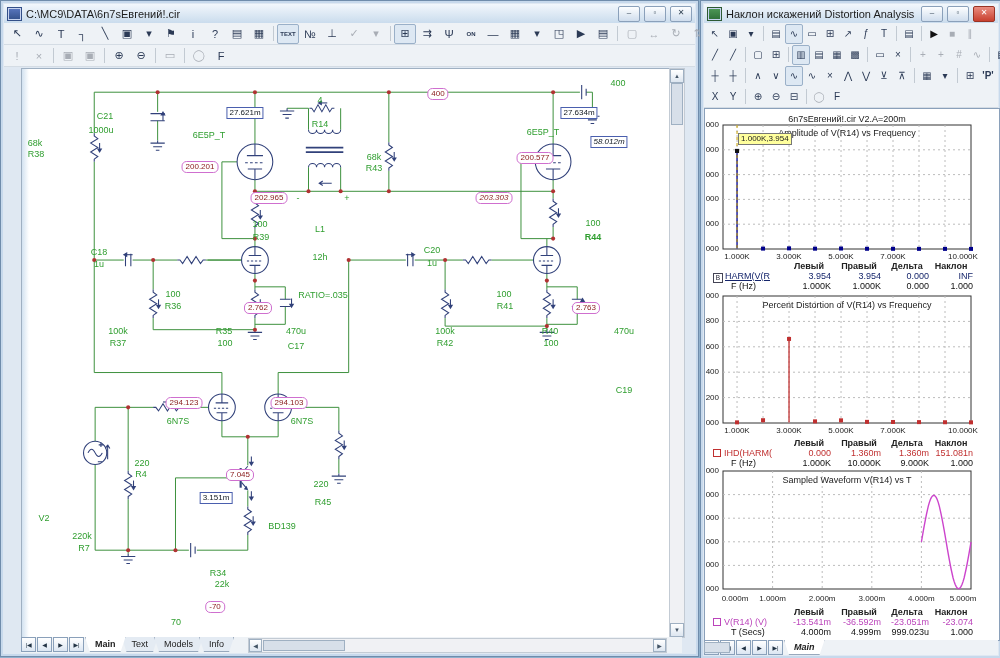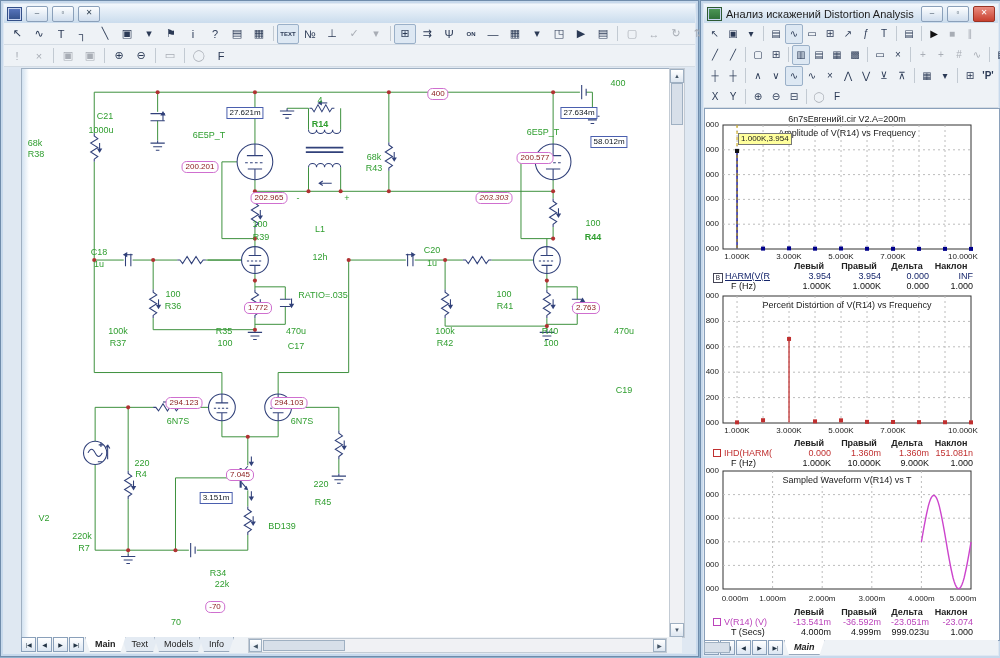--- a/index.html
+++ b/index.html
@@ -52,20 +52,21 @@
   .rtabstrip{position:absolute;left:3px;top:639px;height:15px;right:3px;display:flex;align-items:flex-start;background:#eef2f6}
 </style>
 </head>
 <body>
 
 <div id="stage">
 
   <div class="win" id="lwin">
     <div class="tbar">
       <div class="docicon"></div>
+      <div class="ttl">C:\MC9\DATA\6n7sЕвгений!.cir</div>
       <div class="wbtn">–</div>
       <div class="wbtn">▫</div>
       <div class="wbtn close">✕</div>
     </div>
     <div class="trow" style="top:22px">
         <span class="ic">↖</span>
         <span class="ic">∿</span>
         <span class="ic">T</span>
         <span class="ic">┐</span>
         <span class="ic">╲</span>
@@ -273,21 +274,21 @@
             <circle cx="100" cy="607" r="2.3"></circle>
         </g>
       </svg>
       <div id="schem-labels" style="position:absolute;left:-20px;top:-68px;width:668px;height:634px;pointer-events:none">
           <span class="sl c" style="left: 103px; top: 115px;">C21</span>
           <span class="sl c" style="left: 99px; top: 129px;">1000u</span>
           <span class="sl c" style="left: 33px; top: 142px;">68k</span>
           <span class="sl c" style="left: 34px; top: 153px;">R38</span>
           <span class="sl c" style="left: 207px; top: 134px;">6E5P_T</span>
           <span class="sl c" style="left: 318px; top: 99px;">4</span>
-          <span class="sl c" style="left: 318px; top: 123px; font-weight: bold;">R14</span>
+          <span class="sl c" style="left: 318px; top: 123px;">R14</span>
           <span class="sl c" style="left: 372px; top: 156px;">68k</span>
           <span class="sl c" style="left: 372px; top: 167px;">R43</span>
           <span class="sl c" style="left: 616px; top: 82px;">400</span>
           <span class="sl c" style="left: 541px; top: 131px;">6E5P_T</span>
           <span class="sl c" style="left: 258px; top: 223px;">100</span>
           <span class="sl c" style="left: 259px; top: 236px;">R39</span>
           <span class="sl c" style="left: 318px; top: 228px;">L1</span>
           <span class="sl c" style="left: 318px; top: 256px;">12h</span>
           <span class="sl c" style="left: 321px; top: 258px; margin-top: 36px;">RATIO=.035</span>
           <span class="sl c" style="left: 97px; top: 251px;">C18</span>
@@ -325,29 +326,29 @@
           <span class="sl c" style="left: 174px; top: 621px;">70</span>
           <span class="sl c" style="left: 319px; top: 483px;">220</span>
           <span class="sl c" style="left: 321px; top: 501px;">R45</span>
           <span class="sl c" style="left: 296px; top: 197px;">-</span>
           <span class="sl c" style="left: 345px; top: 197px;">+</span>
           <span class="sl n" style="left: 198px; top: 166px;">200.201</span>
           <span class="sl n" style="left: 267px; top: 197px;">202.965</span>
           <span class="sl n" style="left: 436px; top: 93px;">400</span>
           <span class="sl n" style="left: 533px; top: 157px;">200.577</span>
           <span class="sl n" style="left: 492px; top: 197px; font-style: italic;">203.303</span>
-          <span class="sl n" style="left: 256px; top: 307px;">1.772</span>
+          <span class="sl n" style="left: 256px; top: 307px;">2.762</span>
           <span class="sl n" style="left: 584px; top: 307px;">2.763</span>
           <span class="sl n" style="left: 182px; top: 402px;">294.123</span>
           <span class="sl n" style="left: 287px; top: 402px;">294.103</span>
           <span class="sl n" style="left: 238px; top: 474px;">7.045</span>
           <span class="sl n" style="left: 213px; top: 606px;">-70</span>
           <span class="sl m" style="left: 243px; top: 112px;">27.621m</span>
           <span class="sl m" style="left: 577px; top: 112px;">27.634m</span>
-          <span class="sl m" style="left: 607px; top: 141px;">58.012m</span>
+          <span class="sl m" style="left: 607px; top: 141px; font-style: italic;">58.012m</span>
           <span class="sl m" style="left: 214px; top: 497px;">3.151m</span>
         </div>
     </div>
 
     <div class="vsb">
       <div class="sbtn" style="left:0;top:0">▲</div>
       <div class="thumb" style="left:1px;top:14px;width:10px;height:40px"></div>
       <div class="sbtn" style="left:0;bottom:0">▼</div>
     </div>
 
@@ -369,21 +370,21 @@
     <div class="hsb" style="position:absolute;left:247px;top:637px;width:417px;height:13px">
       <div class="sbtn" style="left:0;top:0;width:11px;height:11px">◀</div>
       <div class="thumb" style="left:14px;top:1px;width:80px;height:9px"></div>
       <div class="sbtn" style="right:0;top:0;width:11px;height:11px">▶</div>
     </div>
   </div>
 
   <div class="win" id="rwin">
     <div class="tbar">
       <div class="docicon green"></div>
-      <div class="ttl">Анализ искажений Distortion Analysis</div>
+      <div class="ttl">Наклон искажений Distortion Analysis</div>
       <div class="wbtn">–</div>
       <div class="wbtn">▫</div>
       <div class="wbtn close act">✕</div>
     </div>
     <div class="trow" style="top:22px">
         <span class="ic">↖</span>
         <span class="ic">▣</span>
         <span class="ic">▾</span>
         <span class="sep"></span>
         <span class="ic">▤</span>

